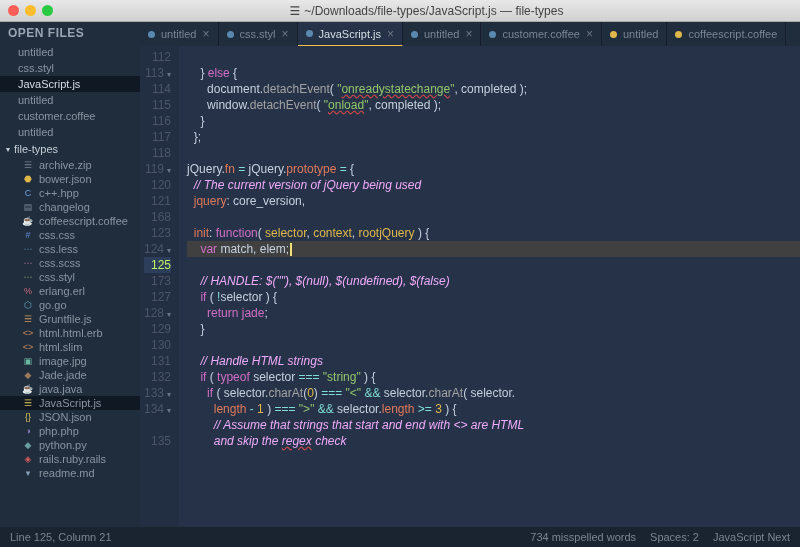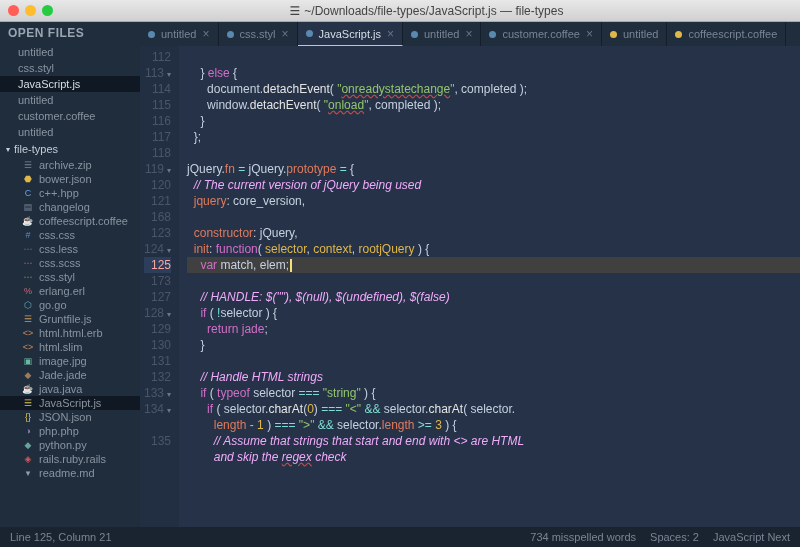--- a/index.html
+++ b/index.html
@@ -24,25 +24,25 @@
 .tabs{display:flex;background:#1f2d3d;height:24px;overflow:hidden}
 .tab{display:flex;align-items:center;padding:0 8px;gap:6px;color:#7a8594;font-size:11px;cursor:pointer;border-right:1px solid #141d29}
 .tab.act{background:#263247;color:#d6dfe8;border-bottom:1px solid #f4c542}
 .tdot{width:7px;height:7px;border-radius:50%;background:#5a89b0}
 .tdot.y{background:#e0b84a}
 .tx{font-size:12px;color:#6a7484}
 .code{flex:1;display:flex;overflow:hidden;font-family:Menlo,Consolas,monospace;font-size:12px;line-height:16px}
 .gutter{background:#222f42;color:#4a5668;text-align:right;padding:3px 8px 3px 4px;user-select:none}
 .gline{height:16px}
 .gline .fold{color:#6a7688;font-size:8px;margin-left:3px}
-.gline.hl{background:#2d3e5a;color:#fca5a5}
+.gline.hl{background:#2d3e5a;color:#bef264}
 .content{flex:1;padding:3px 0 3px 8px;overflow:hidden;position:relative}
 .cline{height:16px;white-space:pre}
 .cline.hl{background:#404040}
-.kw{color:#d16fc8}.fn{color:#e5e5e5}.st{color:#92c66d}.pl{color:#c5d1e0}.cm{color:#f0abfc;font-style:italic}.pr{color:#e07a5c}.nm{color:#e0b84a}.op{color:#7fdfd4}.err{text-decoration:underline wavy #c84848}
+.kw{color:#d16fc8}.fn{color:#a3a3a3}.st{color:#92c66d}.pl{color:#c5d1e0}.cm{color:#f0abfc;font-style:italic}.pr{color:#e07a5c}.nm{color:#e0b84a}.op{color:#7fdfd4}.err{text-decoration:underline wavy #c84848}
 .status{height:20px;background:#1a2430;display:flex;align-items:center;padding:0 10px;color:#7a8594;font-size:11px;justify-content:space-between}
 .sright{display:flex;gap:14px}
 .cursor{display:inline-block;width:2px;height:13px;background:#f4e07a;vertical-align:middle;margin-left:1px}
 </style>
 </head>
 <body>
 
 <div class="window">
   <div class="titlebar">
     <div class="traffic">
@@ -235,21 +235,20 @@
             <div class="cline">    <span class="pl">}</span> <span class="kw">else</span> <span class="pl">{</span></div>
             <div class="cline">      <span class="pl">document.</span><span class="fn">detachEvent</span><span class="pl">( </span><span class="st">"<span class="err">onreadystatechange</span>"</span><span class="pl">, completed );</span></div>
             <div class="cline">      <span class="pl">window.</span><span class="fn">detachEvent</span><span class="pl">( </span><span class="st">"<span class="err">onload</span>"</span><span class="pl">, completed );</span></div>
             <div class="cline">    <span class="pl">}</span></div>
             <div class="cline">  <span class="pl">};</span></div>
             <div class="cline"></div>
             <div class="cline"><span class="pl">jQuery.</span><span class="pr">fn</span> <span class="op">=</span> <span class="pl">jQuery.</span><span class="pr">prototype</span> <span class="op">=</span> <span class="pl">{</span></div>
             <div class="cline">  <span class="cm">// The current version of jQuery being used</span></div>
             <div class="cline">  <span class="pr">jquery</span><span class="pl">: core_version,</span></div>
             <div class="cline"></div>
-            <div class="cline">  <span class="pr">constructor</span><span class="pl">: jQuery,</span></div>
             <div class="cline">  <span class="pr">init</span><span class="pl">: </span><span class="kw">function</span><span class="pl">( </span><span class="nm">selector</span><span class="pl">, </span><span class="nm">context</span><span class="pl">, </span><span class="nm">rootjQuery</span><span class="pl"> ) {</span></div>
             <div class="cline hl">    <span class="kw">var</span> <span class="pl">match, elem;</span><span class="cursor"></span></div>
             <div class="cline"></div>
             <div class="cline">    <span class="cm">// HANDLE: $(""), $(null), $(undefined), $(false)</span></div>
             <div class="cline">    <span class="kw">if</span> <span class="pl">( </span><span class="op">!</span><span class="pl">selector ) {</span></div>
             <div class="cline">      <span class="kw">return</span> <span class="kw">jade</span><span class="pl">;</span></div>
             <div class="cline">    <span class="pl">}</span></div>
             <div class="cline"></div>
             <div class="cline">    <span class="cm">// Handle HTML strings</span></div>
             <div class="cline">    <span class="kw">if</span> <span class="pl">( </span><span class="kw">typeof</span> <span class="pl">selector </span><span class="op">===</span> <span class="st">"string"</span> <span class="pl">) {</span></div>

